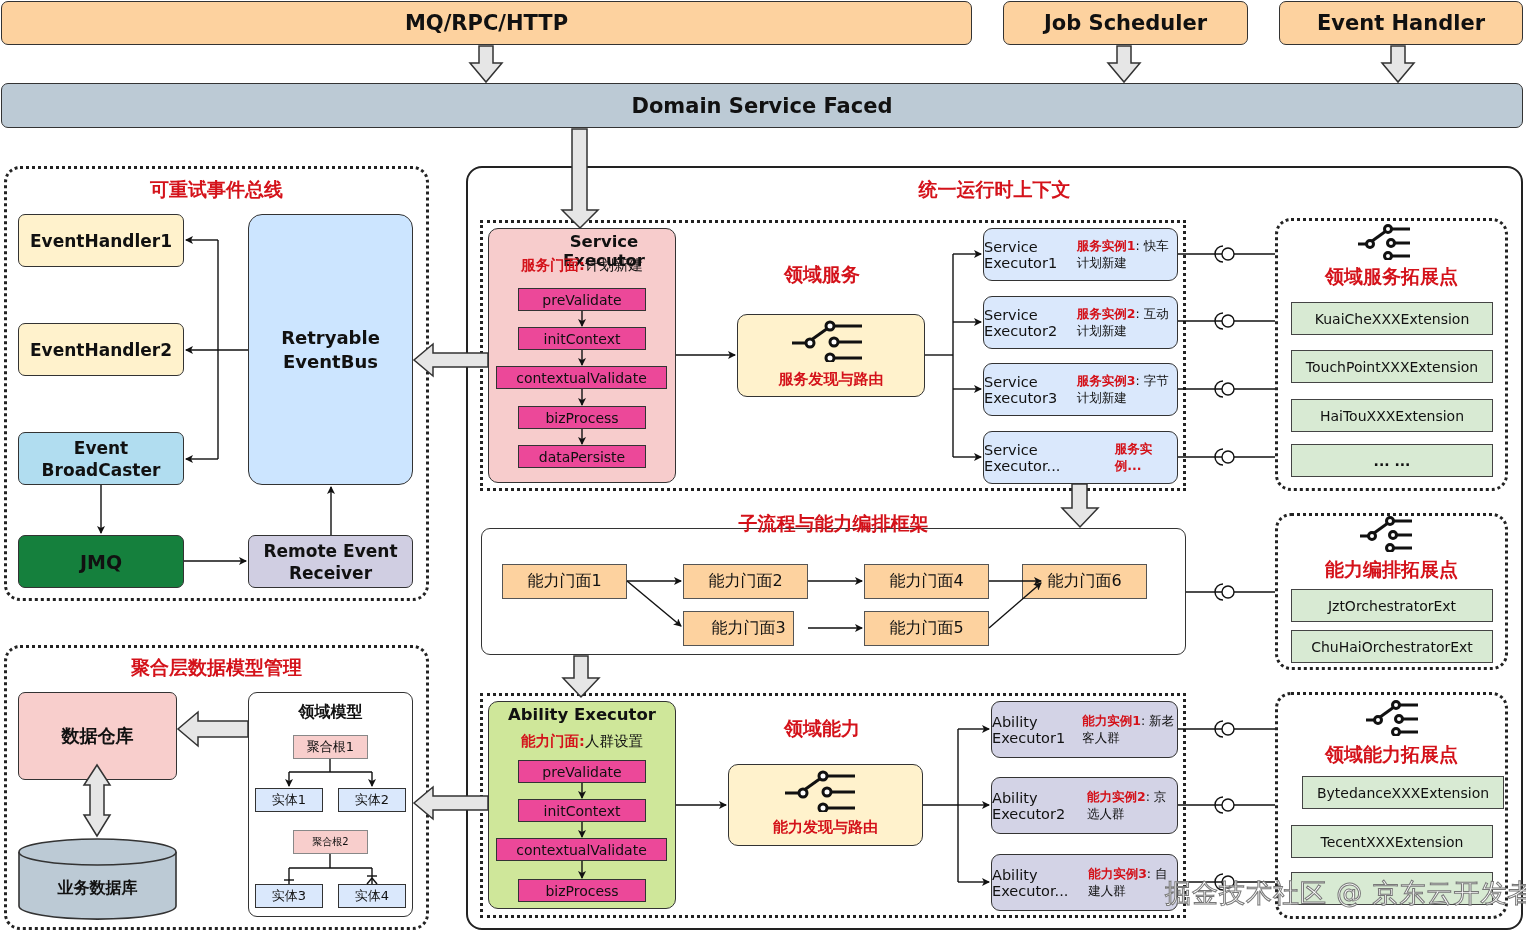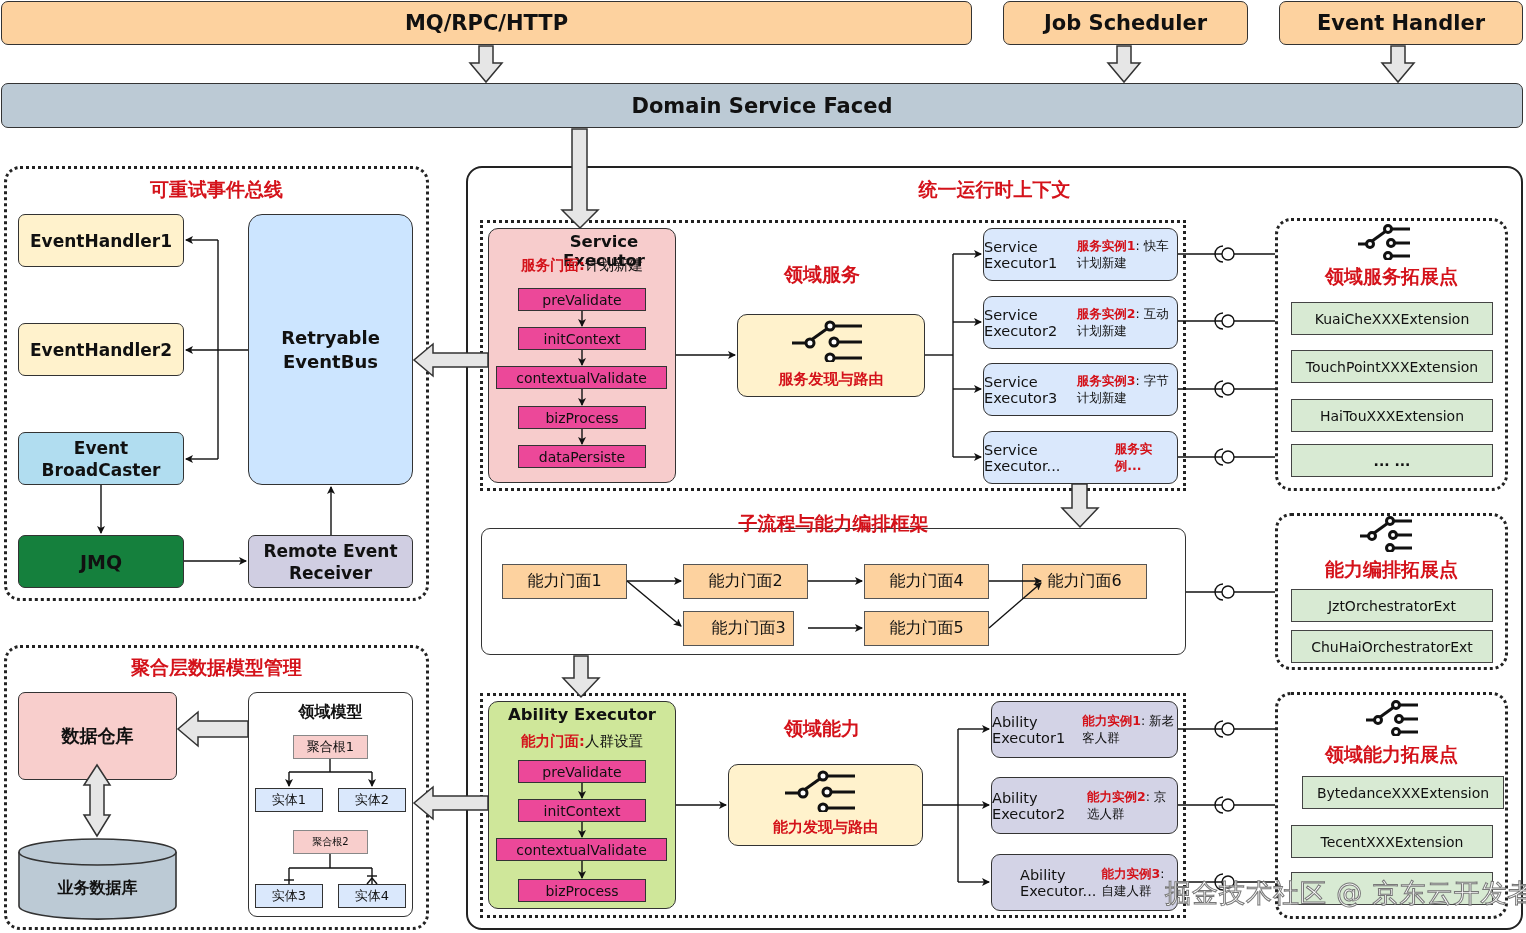--- a/index.html
+++ b/index.html
@@ -160,21 +160,21 @@
 <div class="abs bold red" style="left:728px;top:818px;width:195px;text-align:center;font-size:15px;">能力发现与路由</div>
 
 <div class="exec" style="left:991px;top:701px;width:187px;height:57px;background:#d3d3e6;">
   <span class="t1">Ability Executor1</span>
   <span class="t2"><span class="bold red">能力实例1</span><span>: 新老客人群</span></span>
 </div>
 <div class="exec" style="left:991px;top:777px;width:187px;height:57px;background:#d3d3e6;">
   <span class="t1">Ability Executor2</span>
   <span class="t2"><span class="bold red">能力实例2</span><span>: 京选人群</span></span>
 </div>
-<div class="exec" style="left:991px;top:854px;width:187px;height:57px;background:#d3d3e6;padding-left:28px;">
+<div class="exec" style="left:991px;top:854px;width:187px;height:57px;background:#d3d3e6;">
   <span class="t1">Ability Executor...</span>
   <span class="t2"><span class="bold red">能力实例3</span><span>: 自建人群</span></span>
 </div>
 
 <div class="abs dotted" style="left:1275px;top:218px;width:233px;height:273px;"></div>
 <div class="abs" style="left:1356px;top:224px;">
   <svg width="56" height="36">
       <g stroke="#111" stroke-width="3" fill="#fff">
     <line x1="2" y1="20" x2="12" y2="20"></line>
         <line x1="12" y1="20" x2="30" y2="7"></line>

